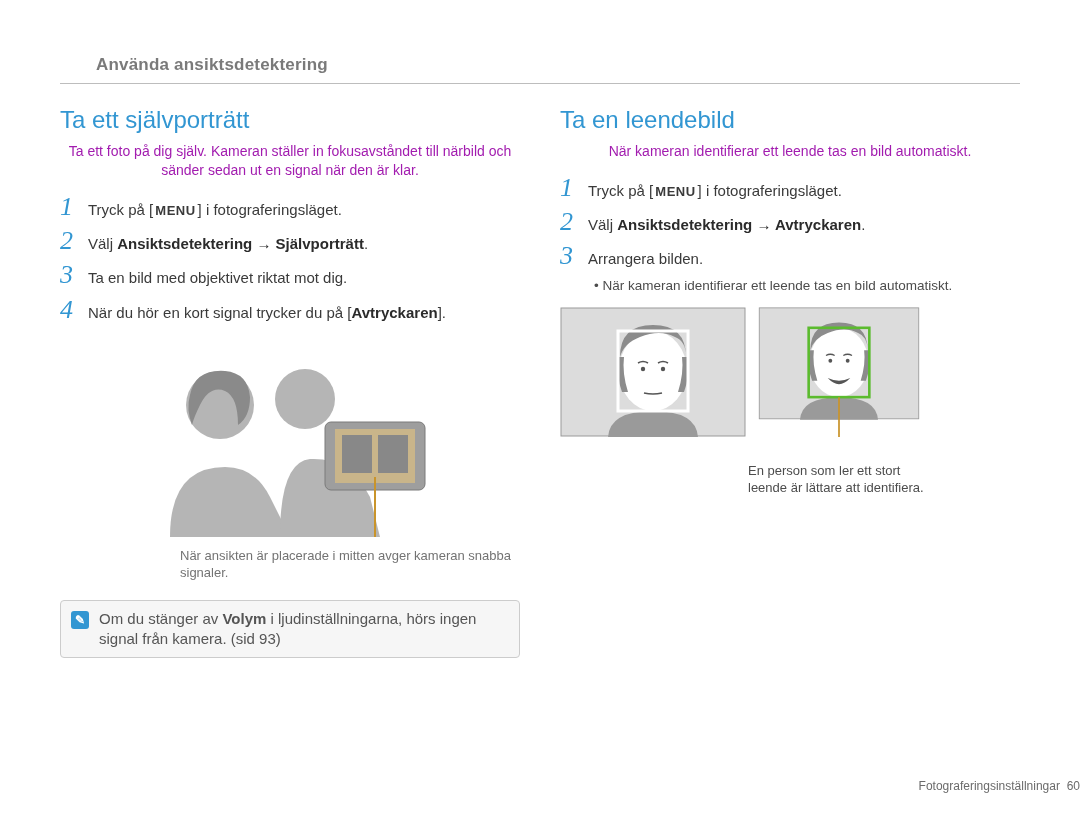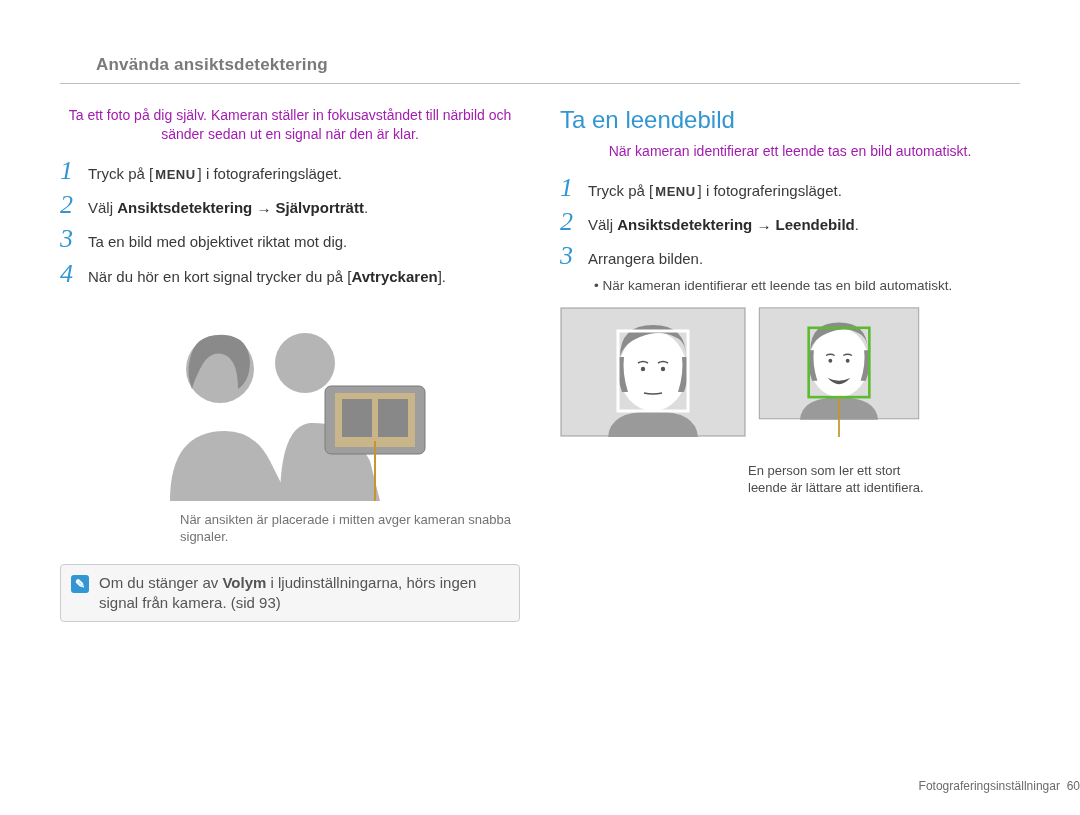--- a/index.html
+++ b/index.html
@@ -173,20 +173,21 @@
 </head>
 <body>
 
 <div class="page">
   <div class="breadcrumb">Använda ansiktsdetektering</div>
   <div class="divider"></div>
 
   <div class="columns">
 
     <div class="col">
+      <h2>Ta ett självporträtt</h2>
       <div class="intro">Ta ett foto på dig själv. Kameran ställer in fokusavståndet till närbild och sänder sedan ut en signal när den är klar.</div>
 
       <div class="steps">
         <div class="step">
           <span class="step-num">1</span>
           <span class="step-text">
             <span>Tryck på [</span><span class="menu-btn">MENU</span><span>] i fotograferingsläget.</span>
           </span>
         </div>
         <div class="step">
@@ -250,21 +251,21 @@
       <div class="steps">
         <div class="step">
           <span class="step-num">1</span>
           <span class="step-text">
             <span>Tryck på [</span><span class="menu-btn">MENU</span><span>] i fotograferingsläget.</span>
           </span>
         </div>
         <div class="step">
           <span class="step-num">2</span>
           <span class="step-text">
-            <span>Välj </span><b>Ansiktsdetektering → Leendebild</b><span>.</span>
+            <span>Välj </span><b>Ansiktsdetektering → Avtryckaren</b><span>.</span>
           </span>
         </div>
         <div class="step">
           <span class="step-num">3</span>
           <span class="step-text">Arrangera bilden.</span>
         </div>
       </div>
       <div class="sub-bullet">När kameran identifierar ett leende tas en bild automatiskt.</div>
 
       <div class="smile-row">

